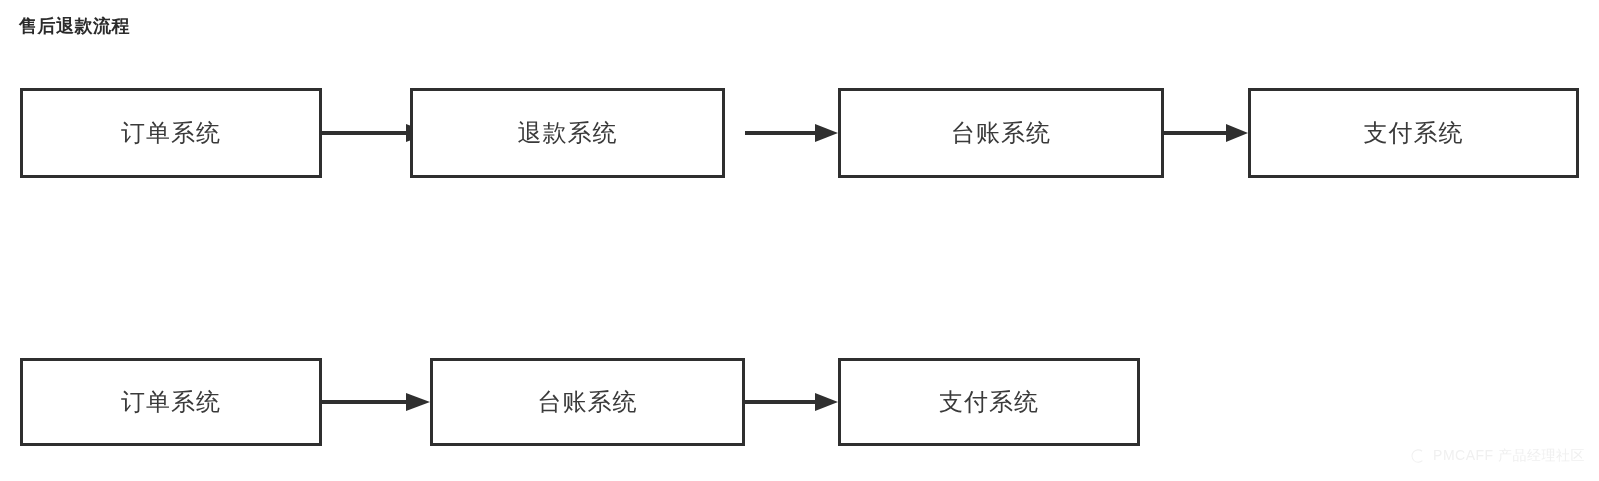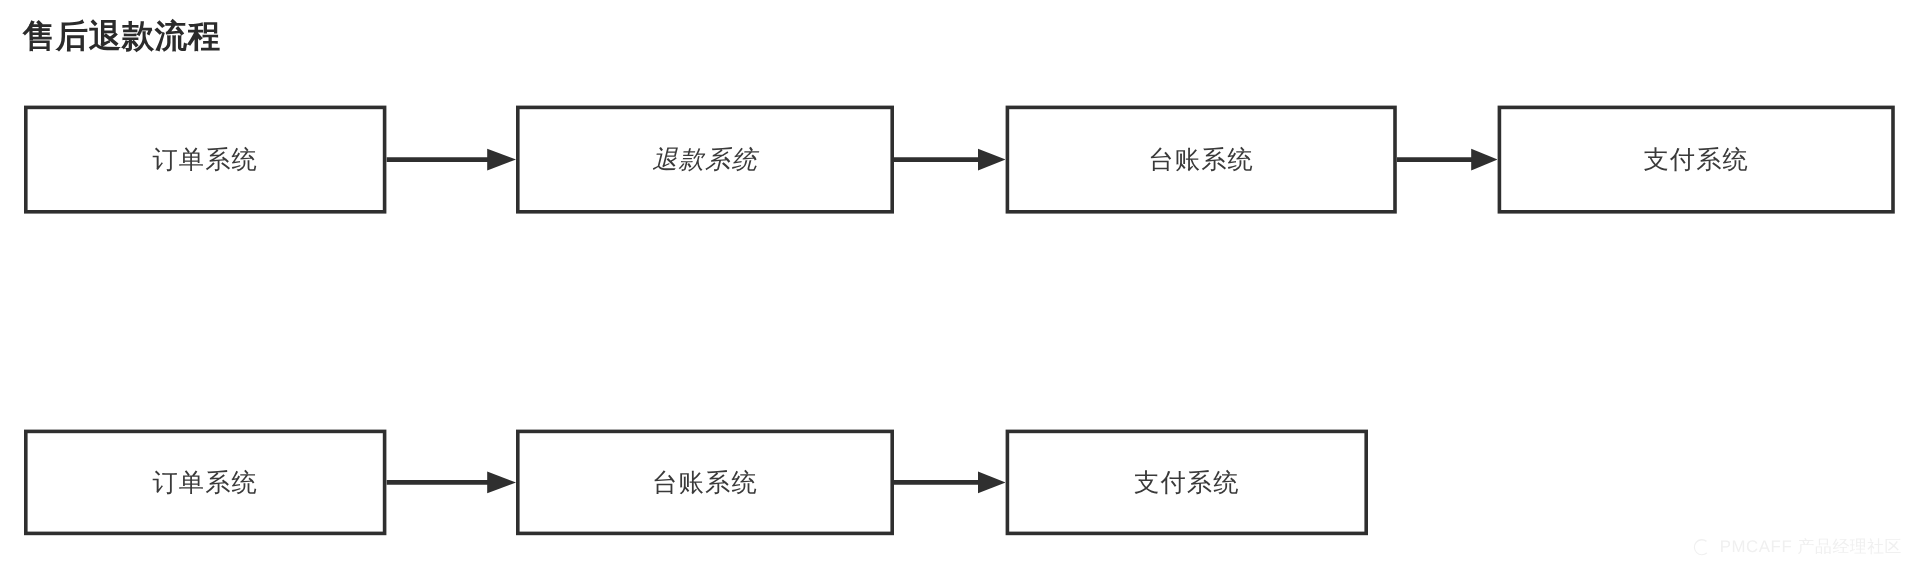--- a/index.html
+++ b/index.html
@@ -16,21 +16,21 @@
   }
 
   .canvas {
     position: relative;
     width: 1599px;
     height: 481px;
   }
 
   .section-title {
     position: absolute;
-    font-size: 27px;
+    font-size: 18px;
     font-weight: bold;
     color: #2b2b2b;
     letter-spacing: 0.5px;
     white-space: nowrap;
     line-height: 1;
   }
   #title-row-1 { left: 19px; top: 17px; }
   #title-row-2 { left: 19px; top: 285px; }
 
   .flow-row {
@@ -43,32 +43,32 @@
   .node-box {
     position: absolute;
     box-sizing: border-box;
     border: 3px solid #2f2f2f;
     background: #ffffff;
     display: flex;
     align-items: center;
     justify-content: center;
   }
   .node-label {
-    font-size: 21px;
+    font-size: 24px;
     font-weight: normal;
     color: #3a3a3a;
     letter-spacing: 1px;
     white-space: nowrap;
     line-height: 1;
   }
 
   
   #flow-row-1 .node-box { top: 0; height: 90px; }
   #flow-row-1 .n0 { left: 20px;   width: 302px; }
-  #flow-row-1 .n1 { left: 430px;  width: 315px; font-style: italic; }
+  #flow-row-1 .n1 { left: 410px;  width: 315px; }
   #flow-row-1 .n2 { left: 838px;  width: 326px; }
   #flow-row-1 .n3 { left: 1248px; width: 331px; }
 
   
   #flow-row-2 .node-box { top: 0; height: 88px; }
   #flow-row-2 .n0 { left: 20px;  width: 302px; }
   #flow-row-2 .n1 { left: 430px; width: 315px; }
   #flow-row-2 .n2 { left: 838px; width: 302px; }
 
   

